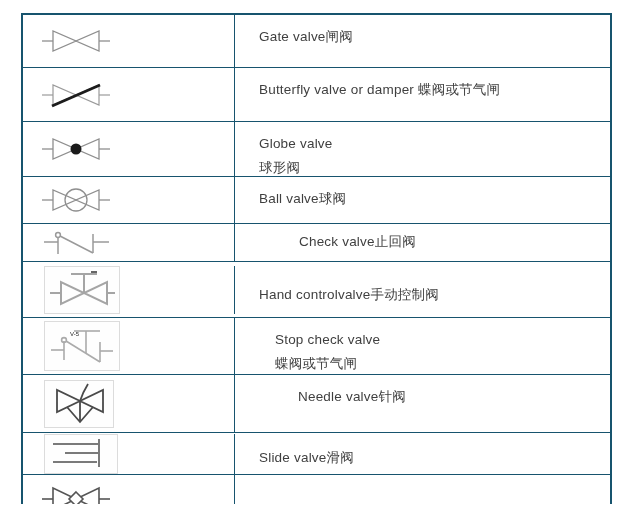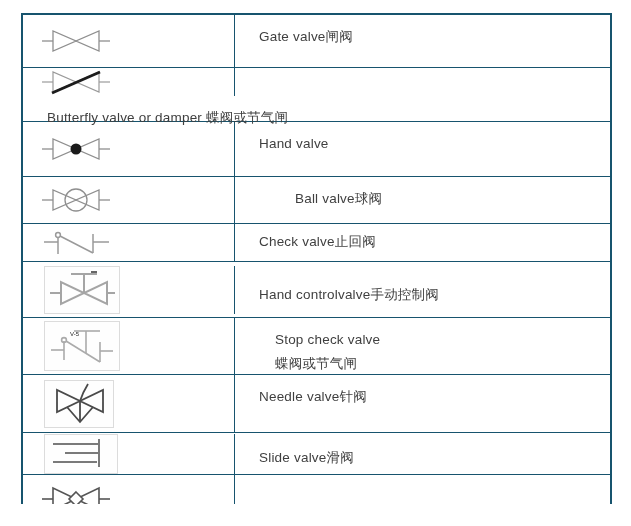--- a/index.html
+++ b/index.html
@@ -72,21 +72,21 @@
             <polygon points="12,4 12,24 35,14"></polygon>
             <polygon points="58,4 58,24 35,14"></polygon>
           </g>
         </svg>
       </div>
       <div class="label-cell">
         <div class="label-line">Gate valve闸阀</div>
       </div>
     </div>
 
-    <div class="vrow" style="height:54px;flex-direction:column;">
+    <div class="vrow" style="height:54px;">
       <div class="symbol-cell">
         <svg width="70" height="28" viewBox="0 0 70 28">
           <g stroke="#9A9A9A" stroke-width="1.2" fill="none">
             <line x1="1" y1="14" x2="12" y2="14"></line>
             <line x1="58" y1="14" x2="69" y2="14"></line>
             <polygon points="12,4 12,24 35,14"></polygon>
             <polygon points="58,4 58,24 35,14"></polygon>
           </g>
           <line x1="11" y1="25" x2="59" y2="4" stroke="#1C1C1C" stroke-width="3"></line>
         </svg>
@@ -102,42 +102,43 @@
           <g stroke="#8F8F8F" stroke-width="1.3" fill="none">
             <line x1="1" y1="14" x2="12" y2="14"></line>
             <line x1="58" y1="14" x2="69" y2="14"></line>
             <polygon points="12,4 12,24 35,14"></polygon>
             <polygon points="58,4 58,24 35,14"></polygon>
           </g>
           <circle cx="35" cy="14" r="5.5" fill="#1A1A1A"></circle>
         </svg>
       </div>
       <div class="label-cell">
-        <div class="label-line">Hand valve</div>
-      </div>
-    </div>
-
-    <div class="vrow" style="height:47px;gap:36px;">
+        <div class="label-line">Globe valve</div>
+        <div class="label-line">球形阀</div>
+      </div>
+    </div>
+
+    <div class="vrow" style="height:47px;">
       <div class="symbol-cell">
         <svg width="70" height="30" viewBox="0 0 70 30">
           <g stroke="#8F8F8F" stroke-width="1.3" fill="none">
             <line x1="1" y1="15" x2="12" y2="15"></line>
             <line x1="58" y1="15" x2="69" y2="15"></line>
             <polygon points="12,5 12,25 35,15"></polygon>
             <polygon points="58,5 58,25 35,15"></polygon>
             <circle cx="35" cy="15" r="11"></circle>
           </g>
         </svg>
       </div>
       <div class="label-cell">
         <div class="label-line">Ball valve球阀</div>
       </div>
     </div>
 
-    <div class="vrow" style="height:38px;">
+    <div class="vrow" style="height:38px;gap:40px;">
       <div class="symbol-cell">
         <svg width="72" height="28" viewBox="0 0 72 28">
           <g stroke="#9A9A9A" stroke-width="1.5" fill="none">
             <line x1="3" y1="13" x2="17" y2="13"></line>
             <line x1="17" y1="7" x2="17" y2="25"></line>
             <circle cx="17" cy="6" r="2.4" fill="#ffffff"></circle>
             <line x1="19" y1="7" x2="52" y2="24"></line>
             <line x1="52" y1="5" x2="52" y2="24"></line>
             <line x1="52" y1="13" x2="68" y2="13"></line>
           </g>
@@ -186,21 +187,21 @@
             <text x="23" y="13" font-size="6" fill="#222222" font-family="Liberation Sans, sans-serif">V-5</text>
           </svg>
         </div>
       </div>
       <div class="label-cell">
         <div class="label-line">Stop check valve</div>
         <div class="label-line">蝶阀或节气闸</div>
       </div>
     </div>
 
-    <div class="vrow" style="height:58px;">
+    <div class="vrow" style="height:58px;gap:39px;">
       <div class="symbol-cell">
         <div class="img-box">
           <svg width="64" height="44" viewBox="0 0 64 44">
             <g stroke="#4A4A4A" stroke-width="1.8" fill="none">
               <polygon points="10,8 10,30 33,19"></polygon>
               <polygon points="56,8 56,30 33,19"></polygon>
               <path d="M41,2 Q36,10 33,19 L33,40"></path>
               <path d="M20,25 L33,40 L46,25"></path>
             </g>
           </svg>

